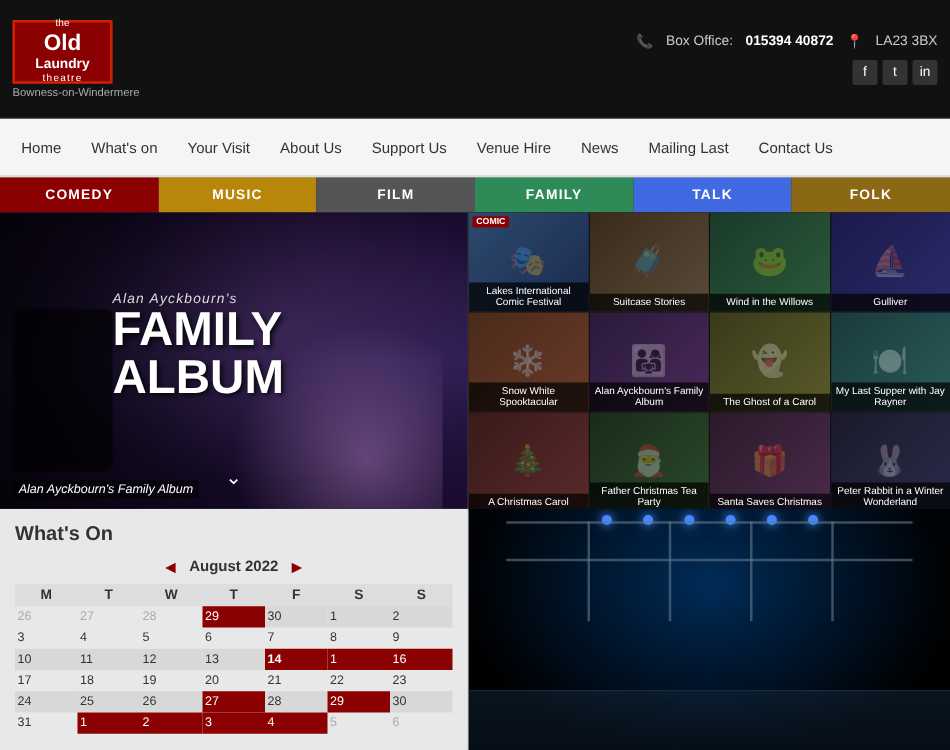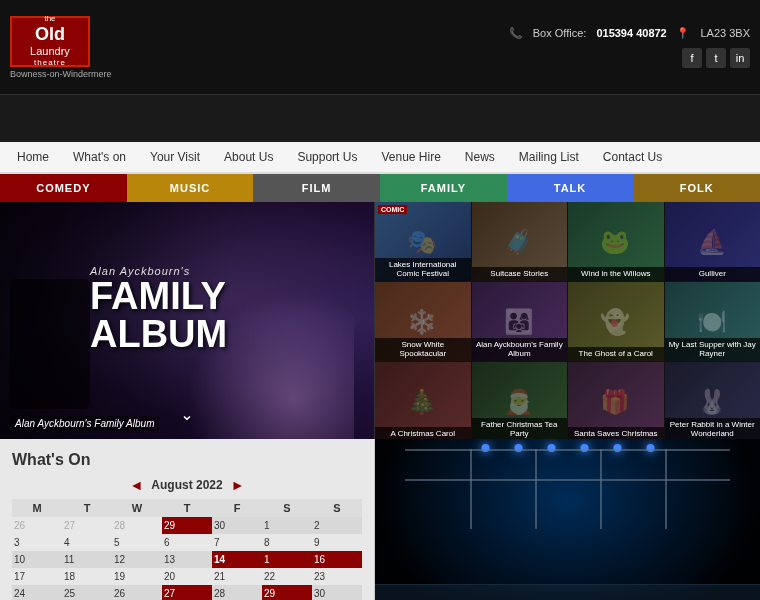--- a/index.html
+++ b/index.html
@@ -5,33 +5,33 @@
     * { margin: 0; padding: 0; box-sizing: border-box; }
     body { font-family: Arial, sans-serif; background: #1a1a1a; width: 760px; height: 600px; overflow: hidden; font-size: 12px; }
 
     
     #header { background: #111; display: flex; align-items: center; justify-content: space-between; padding: 0 10px; height: 95px; border-bottom: 1px solid #333; }
     #logo-area { display: flex; flex-direction: column; align-items: flex-start; }
     #logo-box { width: 80px; height: 51px; background: #8b0000; display: flex; align-items: center; justify-content: center; border: 2px solid #cc2200; }
     #logo-text { color: white; font-size: 10px; text-align: center; line-height: 1.2; }
     #logo-text .the { font-size: 8px; }
     #logo-text .old { font-size: 18px; font-weight: bold; }
-    #logo-text .laundry { font-size: 11px; font-weight: normal; }
+    #logo-text .laundry { font-size: 11px; font-weight: bold; }
     #logo-text .theatre { font-size: 8px; letter-spacing: 1px; }
     #location-text { color: #aaa; font-size: 9px; margin-top: 2px; }
 
     #top-right { display: flex; flex-direction: column; align-items: flex-end; gap: 8px; }
     #contact-bar { display: flex; align-items: center; gap: 10px; color: #ccc; font-size: 11px; }
     #phone-number { font-weight: bold; color: white; }
     #postcode { color: #ccc; }
     #social-icons { display: flex; gap: 4px; }
     .social-icon { width: 20px; height: 20px; background: #333; color: white; display: flex; align-items: center; justify-content: center; font-size: 11px; cursor: pointer; border-radius: 2px; }
 
     
-    #nav { background: #f5f5f5; display: flex; align-items: center; padding: 0 15px; height: 32px; gap: 20px; border-bottom: 2px solid #ddd; margin-top: 47px; }
+    #nav { background: #f5f5f5; display: flex; align-items: center; padding: 0 15px; height: 47px; gap: 20px; border-bottom: 2px solid #ddd; }
     .nav-item { color: #333; font-size: 12px; cursor: pointer; text-decoration: none; white-space: nowrap; padding: 0 2px; }
 
     
     #cat-tabs { display: flex; height: 28px; }
     .cat-tab { flex: 1; display: flex; align-items: center; justify-content: center; color: white; font-size: 11px; font-weight: bold; letter-spacing: 1px; cursor: pointer; text-transform: uppercase; }
     .cat-comedy { background: #8b0000; }
     .cat-music { background: #b8860b; }
     .cat-film { background: #555; }
     .cat-family { background: #2e8b57; }
     .cat-talk { background: #4169e1; }
@@ -149,21 +149,21 @@
 </div>
 
 <div id="nav">
   <a class="nav-item">Home</a>
   <a class="nav-item">What's on</a>
   <a class="nav-item">Your Visit</a>
   <a class="nav-item">About Us</a>
   <a class="nav-item">Support Us</a>
   <a class="nav-item">Venue Hire</a>
   <a class="nav-item">News</a>
-  <a class="nav-item">Mailing List</a>
+  <a class="nav-item">Mailing Last</a>
   <a class="nav-item">Contact Us</a>
 </div>
 
 <div id="cat-tabs">
   <div class="cat-tab cat-comedy">COMEDY</div>
   <div class="cat-tab cat-music">MUSIC</div>
   <div class="cat-tab cat-film">FILM</div>
   <div class="cat-tab cat-family">FAMILY</div>
   <div class="cat-tab cat-talk">TALK</div>
   <div class="cat-tab cat-folk">FOLK</div>

